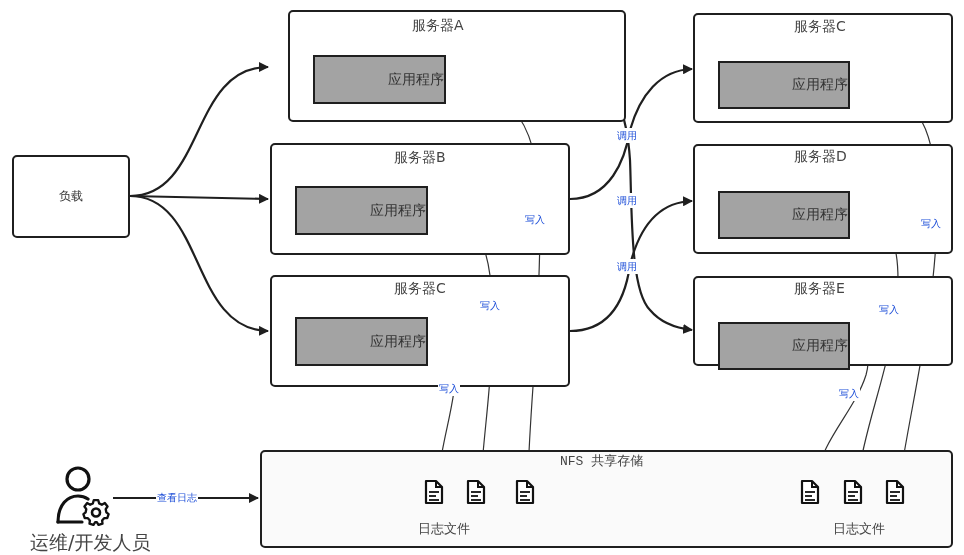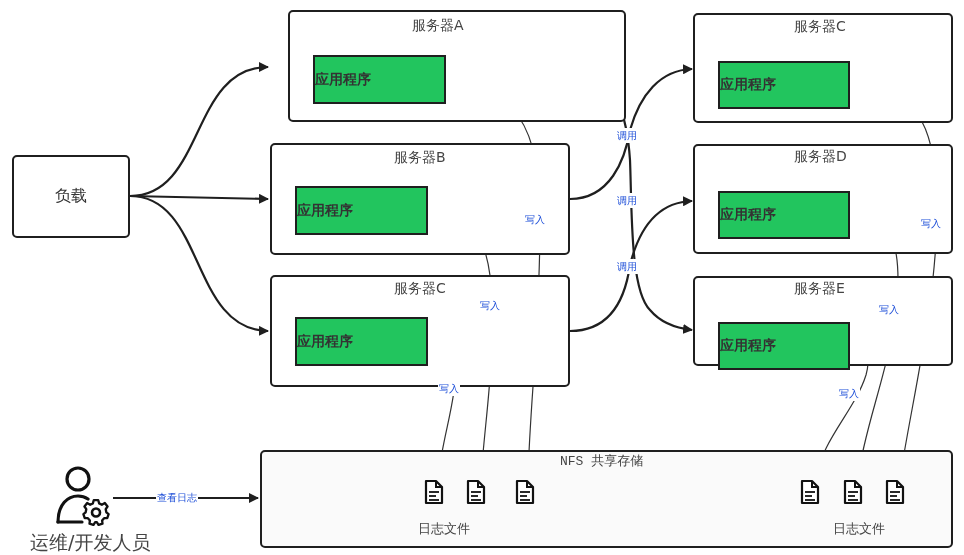--- a/index.html
+++ b/index.html
@@ -1,20 +1,20 @@
 <!DOCTYPE html>
 <html><head>
 <meta charset="utf-8">
 <style>
   html, body { margin: 0; padding: 0; background: #ffffff; }
   body { width: 964px; height: 555px; position: relative; overflow: hidden;
          font-family: "DejaVu Sans", "Liberation Sans", sans-serif; color: #333333; }
   .box { position: absolute; box-sizing: border-box; border: 2px solid #1f1f1f; border-radius: 5px; background: #ffffff; }
-  .inner { position: absolute; box-sizing: border-box; border: 2px solid #1f1f1f; background: #22c55e;
-           display: flex; align-items: center; justify-content: flex-start; font-size: 14px; color: #333; font-weight: bold; }
+  .inner { position: absolute; box-sizing: border-box; border: 2px solid #1f1f1f; background: #a3a3a3;
+           display: flex; align-items: center; justify-content: flex-end; font-size: 14px; color: #333; }
   .title { position: absolute; font-size: 14px; color: #444; white-space: nowrap; }
   .lbl { position: absolute; font-size: 10px; color: #1d4ed8; background: #ffffff; white-space: nowrap; line-height: 15px; padding: 0 1px; }
   .nfs { background: #fafafa; }
   svg.wires { position: absolute; left: 0; top: 0; }
   .file { position: absolute; width: 20px; height: 26px; }
   .center { display: flex; align-items: center; justify-content: center; }
 </style>
 </head>
 <body>
 
@@ -41,21 +41,21 @@
   <path d="M427,342 C450,342 456,352 456,370 C456,400 442,440 438,478" fill="none" stroke="#333" stroke-width="1.2" marker-end="url(#arrowThin)"></path>
 
   <path d="M851,85 C925,85 937,140 937,210 C937,300 912,400 900,478" fill="none" stroke="#333" stroke-width="1.2" marker-end="url(#arrowThin)"></path>
   <path d="M851,216 C890,216 898,240 898,280 C898,350 865,420 858,478" fill="none" stroke="#333" stroke-width="1.2" marker-end="url(#arrowThin)"></path>
   <path d="M851,346 C870,346 870,360 866,375 C855,410 822,440 816,478" fill="none" stroke="#333" stroke-width="1.2" marker-end="url(#arrowThin)"></path>
 
   <path d="M113,498 L258,498" fill="none" stroke="#1f1f1f" stroke-width="2" marker-end="url(#arrowBold)"></path>
 </svg>
 
 <div class="box center" style="left:12px; top:155px; width:118px; height:83px;">
-  <span style="font-size:16px;">负载</span>
+  <span style="font-size:12px;">负载</span>
 </div>
 
 <div class="box" style="left:288px; top:10px; width:338px; height:112px;">
   <span class="title" style="left:122px; top:5px;">服务器A</span>
   <div class="inner" style="left:23px; top:43px; width:133px; height:49px;">
     <span>应用程序</span>
   </div>
 </div>
 
 <div class="box" style="left:270px; top:143px; width:300px; height:112px;">

